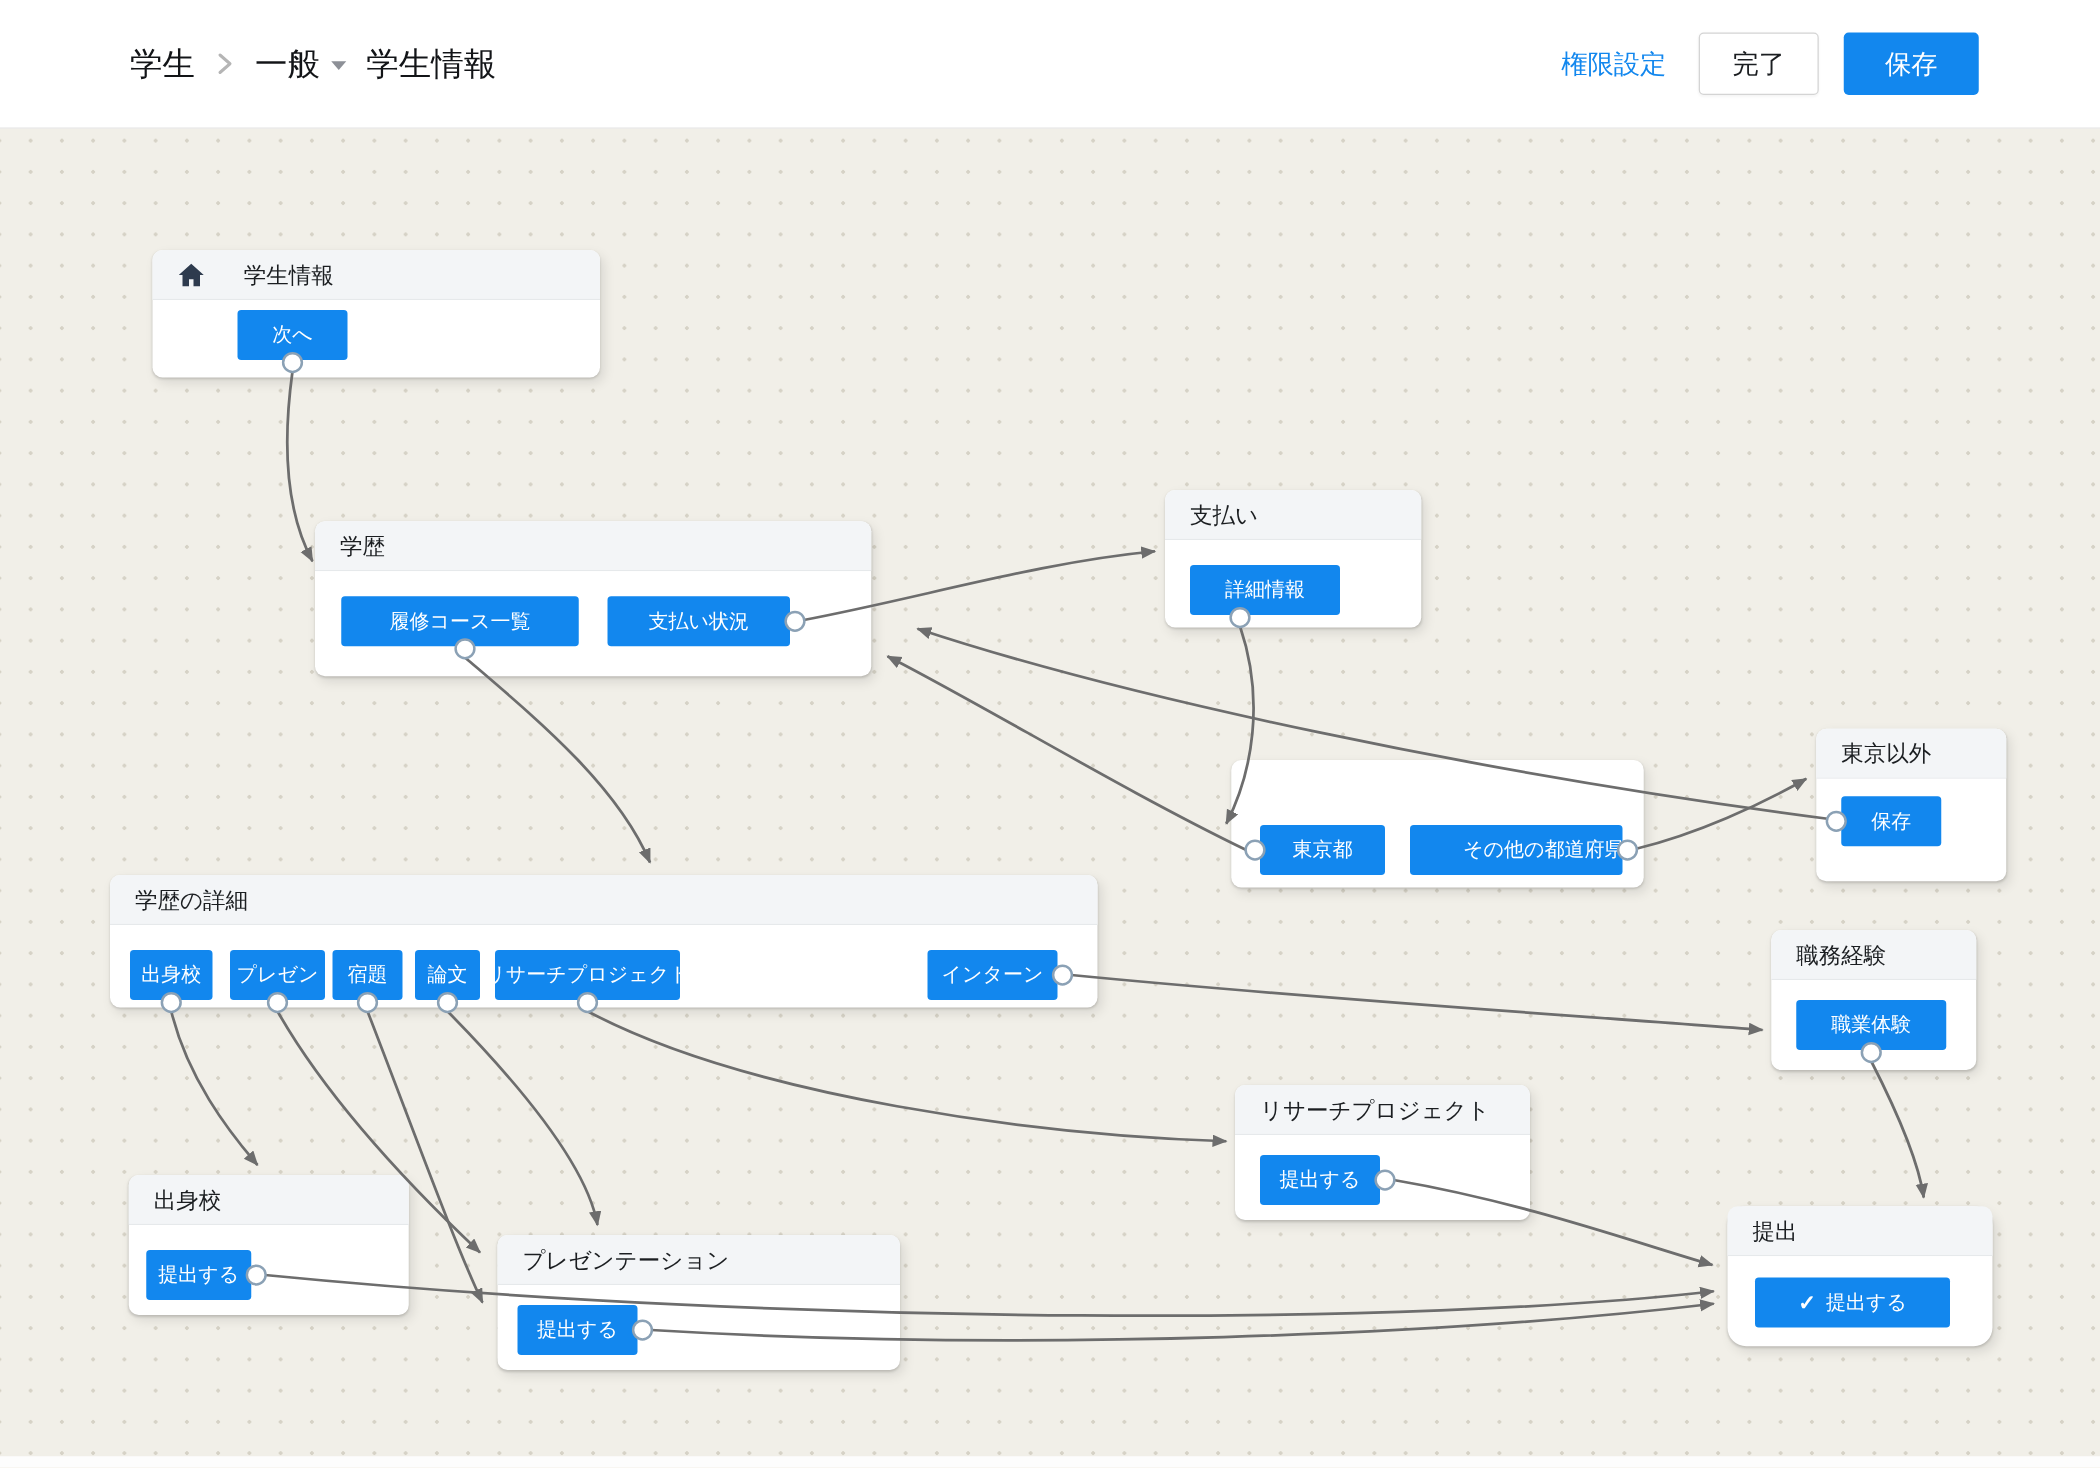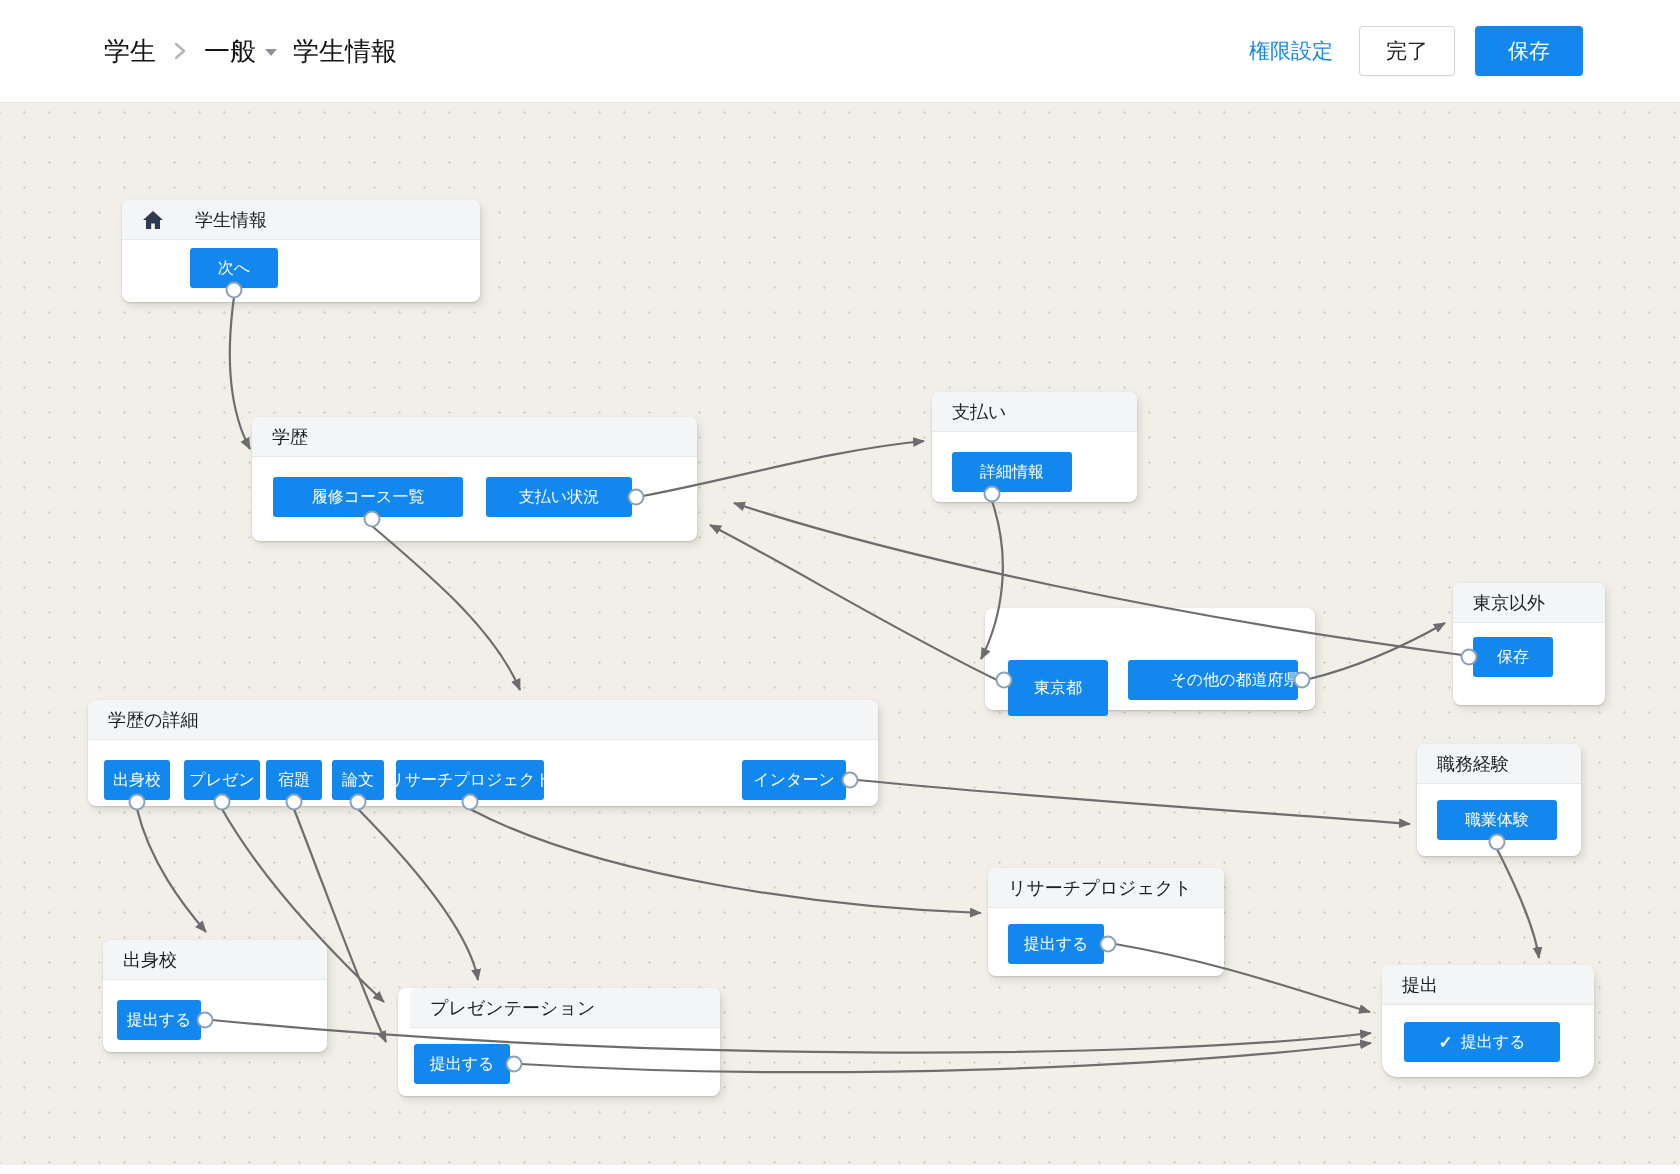--- a/index.html
+++ b/index.html
@@ -114,21 +114,21 @@
       </div>
       <div class="flow-node" style="left: 932px; top: 289px; width: 205px; height: 110px;">
         <div class="node-header">
           <span class="node-title">支払い</span>
         </div>
         <button class="node-btn" style="left: 20px; top: 60px; width: 120px; height: 40px;">
           <span>詳細情報</span>
         </button>
       </div>
       <div class="flow-node" style="left: 985px; top: 505px; width: 330px; height: 102px;">
-        <button class="node-btn" style="left: 23px; top: 52px; width: 100px; height: 56px; text-align: right;">
+        <button class="node-btn" style="left: 23px; top: 52px; width: 100px; height: 40px; text-align: right;">
           <span>東京都</span>
         </button>
         <button class="node-btn" style="left: 143px; top: 52px; width: 170px; height: 40px; padding-left: 44px;">
           <span>その他の都道府県</span>
         </button>
       </div>
       <div class="flow-node" style="left: 1453px; top: 480px; width: 152px; height: 122px;">
         <div class="node-header">
           <span class="node-title">東京以外</span>
         </div>
@@ -176,21 +176,21 @@
         </button>
       </div>
       <div class="flow-node" style="left: 103px; top: 837px; width: 224px; height: 112px;">
         <div class="node-header">
           <span class="node-title">出身校</span>
         </div>
         <button class="node-btn" style="left: 14px; top: 60px; width: 84px; height: 40px;">
           <span>提出する</span>
         </button>
       </div>
-      <div class="flow-node" style="left: 398px; top: 885px; width: 322px; height: 108px; padding-left: 12px;">
+      <div class="flow-node" style="left: 398px; top: 885px; width: 322px; height: 108px;">
         <div class="node-header">
           <span class="node-title">プレゼンテーション</span>
         </div>
         <button class="node-btn" style="left: 16px; top: 56px; width: 96px; height: 40px;">
           <span>提出する</span>
         </button>
       </div>
       <div class="flow-node" style="left: 1382px; top: 862px; width: 212px; height: 112px; border-radius: 15px;">
         <div class="node-header">
           <span class="node-title">提出</span>

